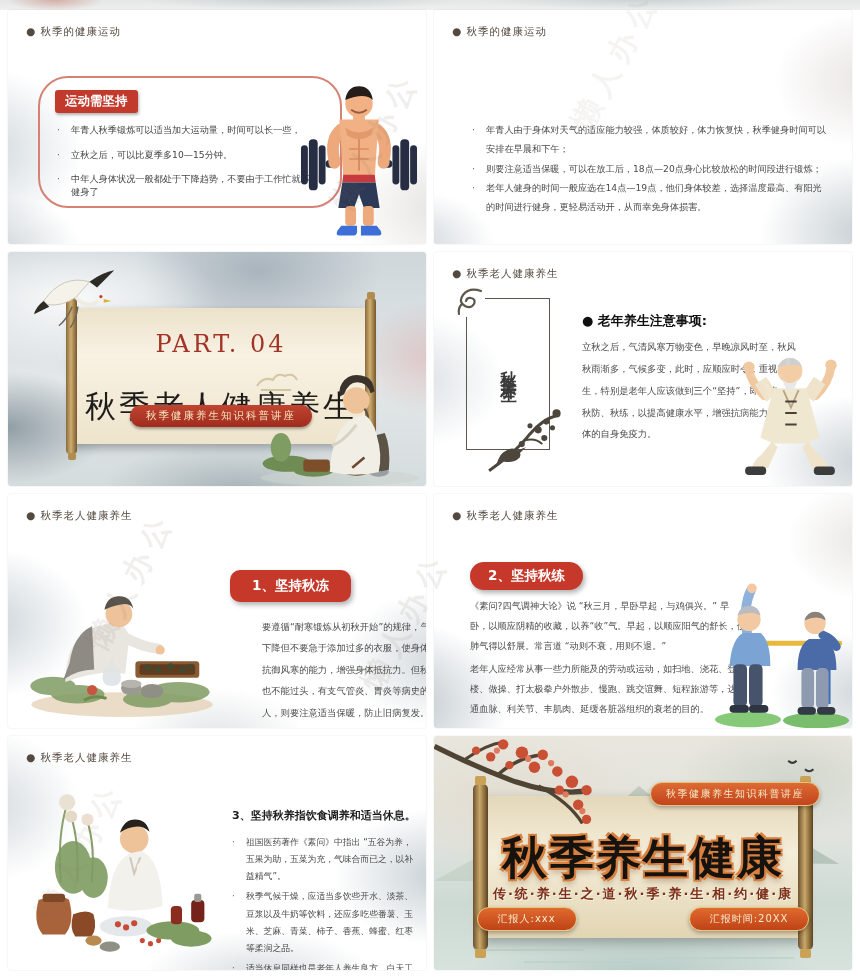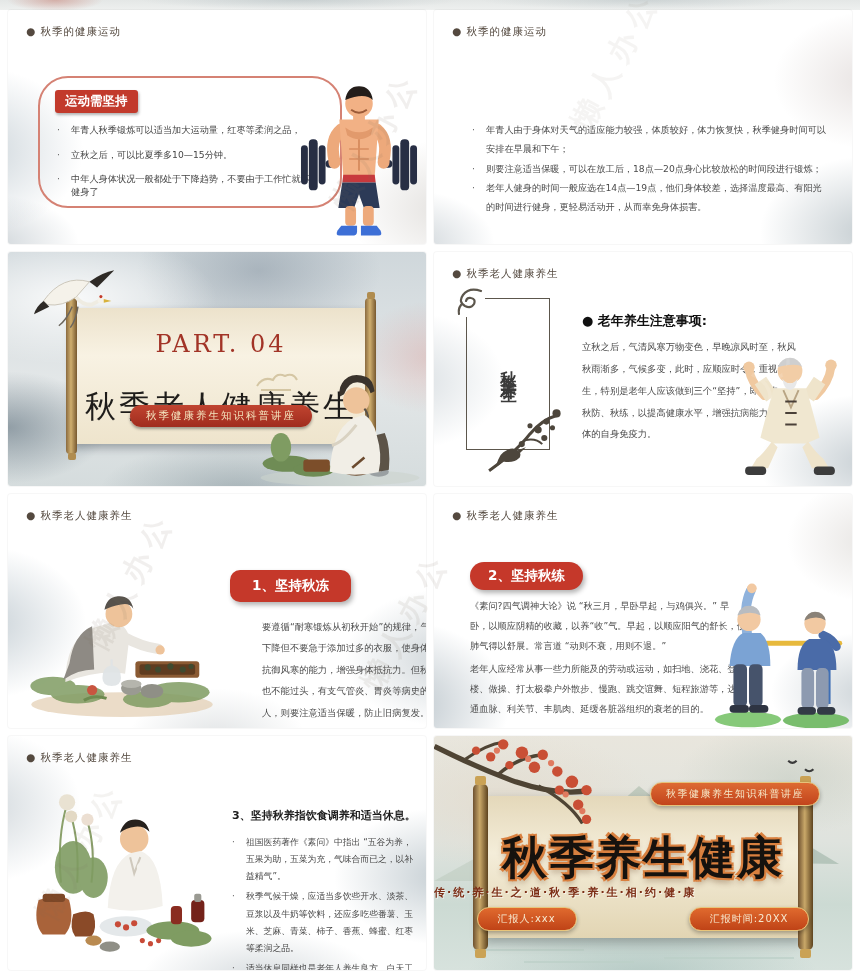--- a/index.html
+++ b/index.html
@@ -108,42 +108,42 @@
   .s8-blossom{position:absolute;left:0;top:0;width:230px;height:125px;z-index:4;}
   .s8-birds{position:absolute;right:26px;top:18px;width:42px;height:22px;z-index:3;}
   .s8-scroll{position:absolute;left:48px;right:48px;top:60px;height:142px;background:linear-gradient(180deg,#e4d8ba,#f4edd9 40%,#e2d5b3);border-radius:4px;box-shadow:0 5px 12px rgba(60,70,70,.4);z-index:2;}
   .s8-rod{position:absolute;top:-12px;bottom:-12px;width:15px;background:linear-gradient(90deg,#6e5130,#c9a869 45%,#5d431f);border-radius:5px;}
   .s8-rod.l{left:-9px;} .s8-rod.r{right:-9px;}
   .s8-rod:before,.s8-rod:after{content:"";position:absolute;left:2px;width:11px;height:9px;background:#caa255;border-radius:2px;}
   .s8-rod:before{top:-8px;} .s8-rod:after{bottom:-8px;}
   .s8-badge{position:absolute;top:46px;right:32px;background:linear-gradient(180deg,#dd6a33,#c2441c);border:1.5px solid #e6c27a;color:#f6e8c8;font-size:10px;padding:4px 15px;border-radius:13px;letter-spacing:1.5px;z-index:5;white-space:nowrap;box-shadow:0 2px 4px rgba(0,0,0,.3);}
   .s8-title{position:absolute;top:92px;width:100%;text-align:center;font-family:Liberation Serif, serif;font-weight:bold;font-size:45px;color:#16120e;letter-spacing:2px;z-index:5;white-space:nowrap;
     text-shadow:-2px -2px 0 #d9803f,2px -2px 0 #d9803f,-2px 2px 0 #d9803f,2px 2px 0 #d9803f,0 4px 6px rgba(90,50,20,.45);}
-  .s8-subtitle{position:absolute;top:149px;width:100%;font-size:11px;font-weight:bold;color:#7d2f17;letter-spacing:2px;z-index:5;text-shadow:1px 1px 0 rgba(255,255,255,.6);}
+  .s8-subtitle{position:absolute;top:149px;width:100%;text-align:center;font-size:13px;font-weight:bold;color:#7d2f17;letter-spacing:2px;z-index:5;text-shadow:1px 1px 0 rgba(255,255,255,.6);}
   .s8-pills{position:absolute;top:171px;left:0;right:0;display:flex;justify-content:center;gap:112px;z-index:5;}
   .s8-pill{background:linear-gradient(180deg,#e06a2e,#bf4317);border:1.5px solid #e8c57a;color:#f7ead0;font-size:10px;padding:4px 20px;border-radius:14px;letter-spacing:1px;box-shadow:0 2px 4px rgba(0,0,0,.3);white-space:nowrap;}
 
   .wm{position:absolute;z-index:60;font-size:30px;color:#7c6f5e;opacity:.10;transform:rotate(-62deg);letter-spacing:8px;pointer-events:none;white-space:nowrap;font-weight:bold;}
 </style>
 </head>
 <body>
 
 <div class="canvas">
   <div class="top-sliver"></div>
 
   <div class="grid">
 
     <div class="slide s1">
       <div class="hdr">● 秋季的健康运动</div>
       <div class="s1-box"></div>
       <div class="s1-badge">运动需坚持</div>
       <div class="s1-bullets">
         <div class="li">
             <span class="mk">·</span>
-            <span>年青人秋季锻炼可以适当加大运动量，红枣等柔润之品，</span>
+            <span>年青人秋季锻炼可以适当加大运动量，时间可以长一些，</span>
           </div>
         <div class="li">
             <span class="mk">·</span>
             <span>立秋之后，可以比夏季多10—15分钟。</span>
           </div>
         <div class="li">
             <span class="mk">·</span>
             <span>中年人身体状况一般都处于下降趋势，不要由于工作忙就不健身了</span>
           </div>
       </div>

